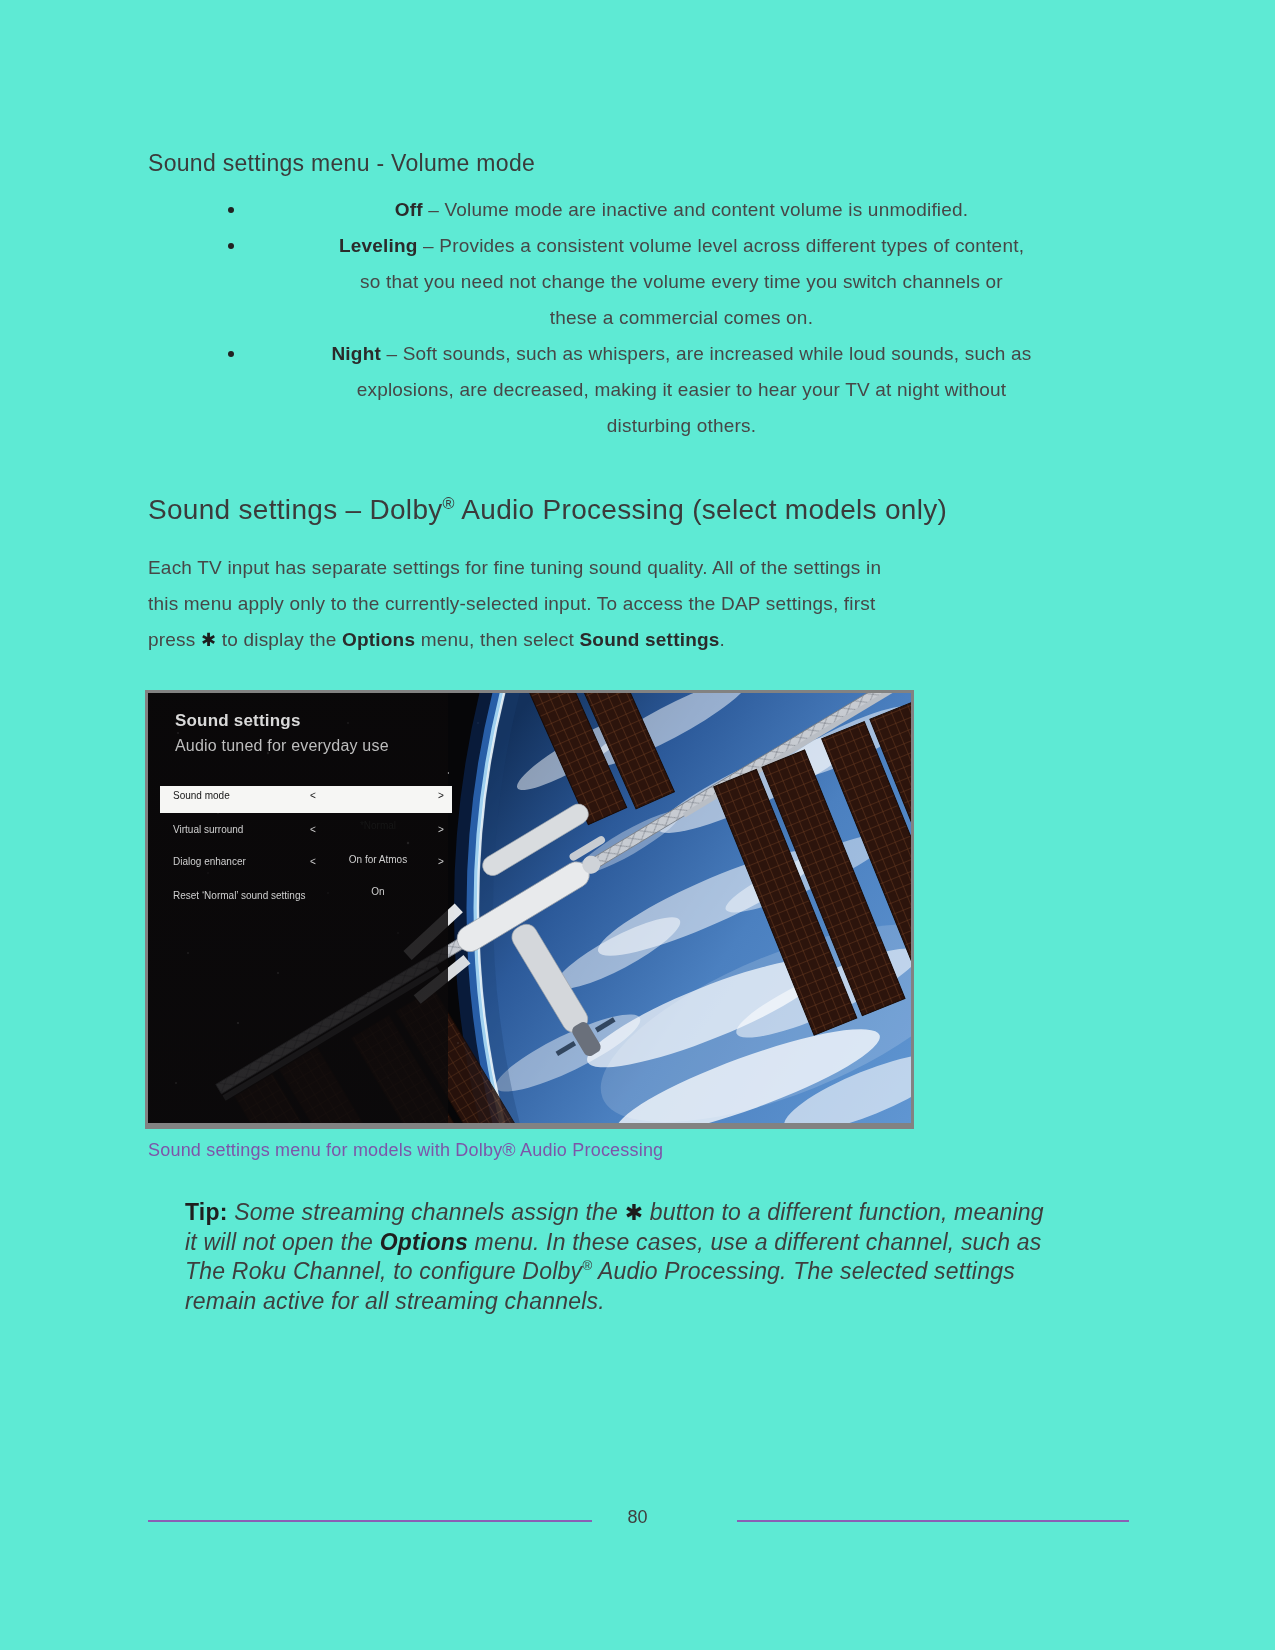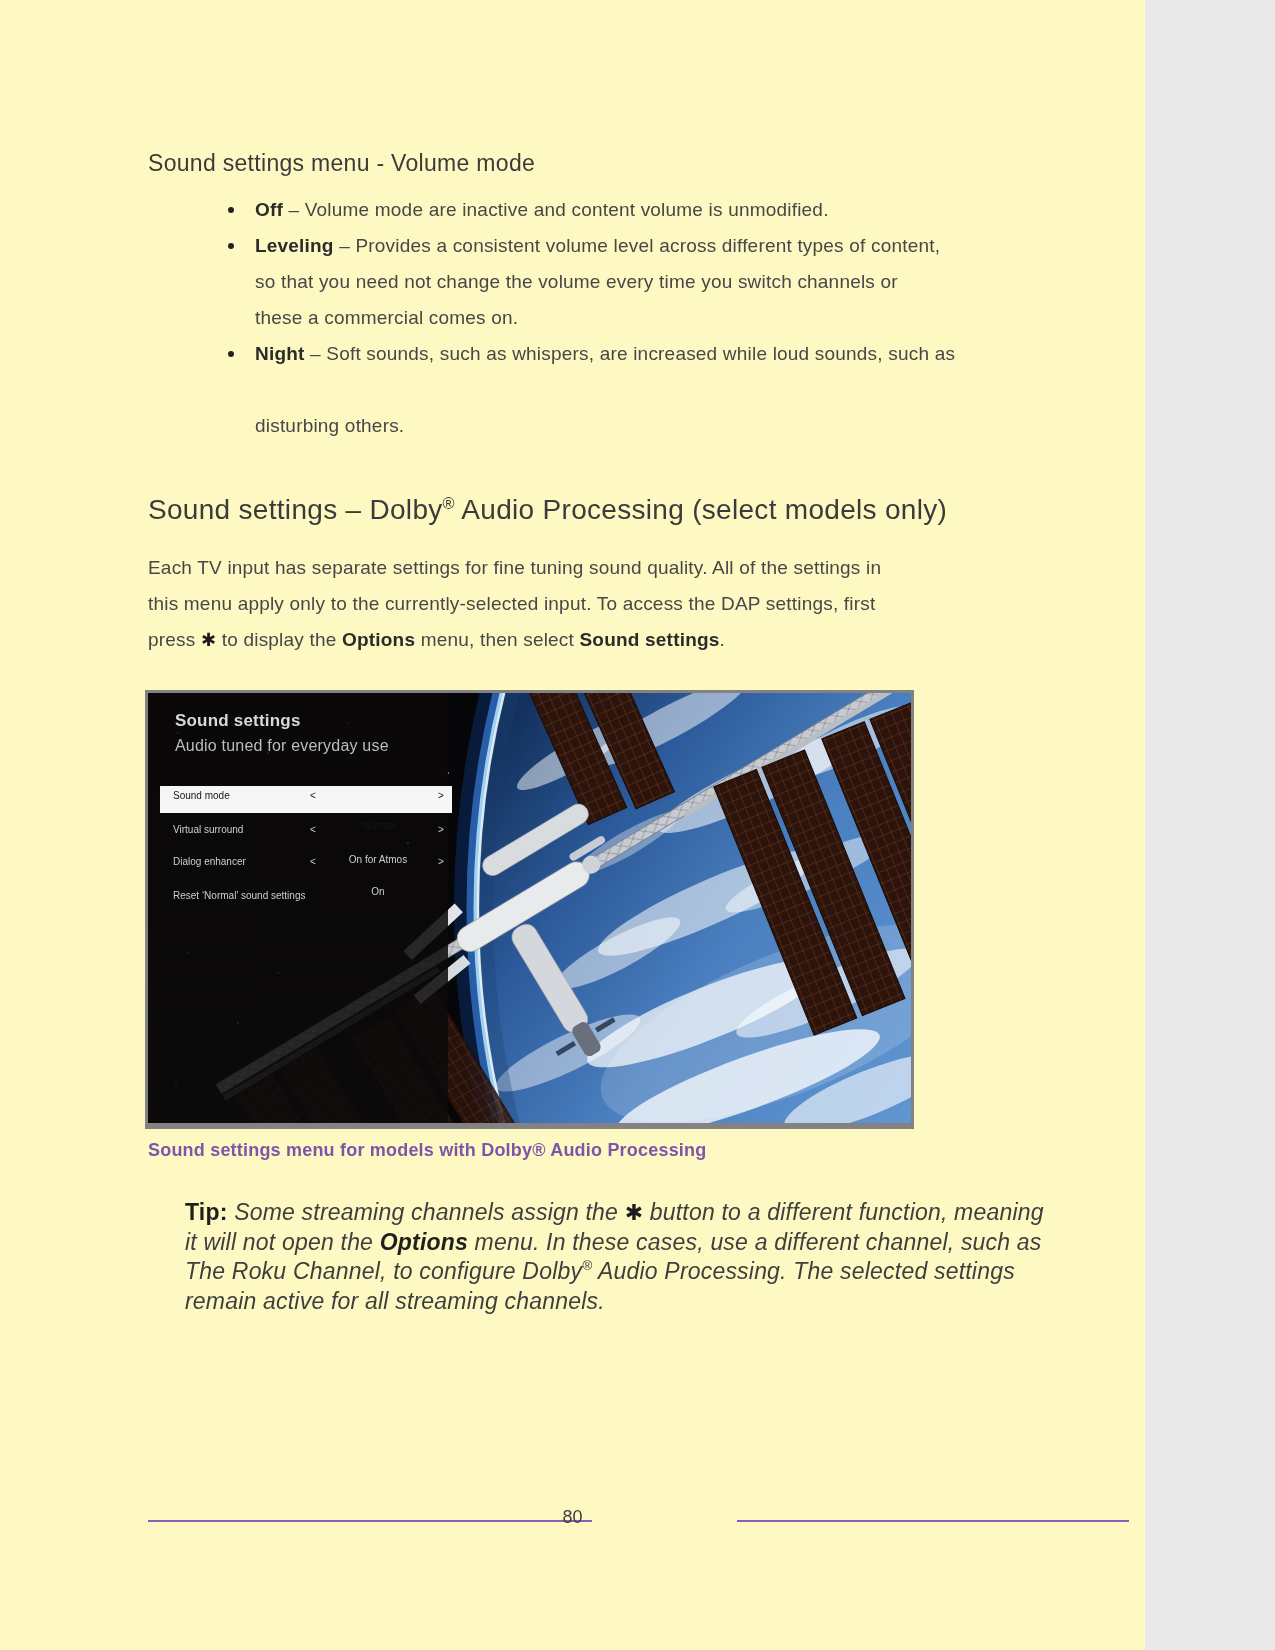--- a/index.html
+++ b/index.html
@@ -5,22 +5,22 @@
   :root{
     --caption-purple:#7d55a9;
     --rule-purple:#8a5fb5;
     --body-text:#474747;
     --heading-text:#3b3b3b;
   }
   *{margin:0;padding:0;box-sizing:border-box;}
   html,body{background:#e9e9e9;}
   .page{
     position:relative;
-    width:1145px;height:1650px;
-    background:#fef9c3;
+    width:1275px;height:1650px;
+    background:#5eead4;
     overflow:hidden;
     font-family:"Liberation Sans","DejaVu Sans",sans-serif;
     color:var(--body-text);
   }
   .b{font-weight:700;color:#2b2b2b;}
   .rm{font-style:normal;}
   .sup{font-size:0.58em;vertical-align:super;line-height:0;}
   .star{font-style:normal;font-weight:700;font-size:0.95em;color:#1d1d1d;}
 
   .h2-heading{
@@ -30,20 +30,21 @@
   }
   .bullet-list{
     position:absolute;left:148px;top:192px;width:960px;
     list-style:none;
   }
   .bullet-list li{
     position:relative;
     padding-left:107px;
     font-size:19px;line-height:36px;
     letter-spacing:0.2px;
+    text-align:center;
   }
   .bullet-list li::before{
     content:"";
     position:absolute;left:80px;top:15px;
     width:6px;height:6px;border-radius:50%;
     background:#222222;
   }
   .h1-heading{
     position:absolute;left:148px;top:494px;
     font-size:28px;font-weight:400;color:var(--heading-text);
@@ -88,21 +89,21 @@
     top:93px;height:27px;
     background:#f6f6f4;color:#161616;
   }
   .mrow.highlight span{top:4px;}
   .mrow.r2{top:130px;}
   .mrow.r3{top:162px;}
   .mrow.r4{top:196px;}
 
   .fig-caption{
     position:absolute;left:148px;top:1140px;
-    font-size:18px;color:var(--caption-purple);letter-spacing:0.2px;font-weight:bold;
+    font-size:18px;color:var(--caption-purple);letter-spacing:0.2px;
   }
   .tip-block{
     position:absolute;left:185px;top:1186px;width:900px;
     font-size:23px;font-style:italic;line-height:29.5px;
     color:#3e3e3e;letter-spacing:0.2px;margin-top:12px;
   }
   .tip-block .b{color:#1f1f1f;}
 
   .footer-rule{
     position:absolute;top:1520px;height:2px;
@@ -118,21 +119,21 @@
 </head>
 <body>
 
 <div class="page">
 
   <div class="h2-heading">Sound settings menu - Volume mode</div>
 
   <ul class="bullet-list">
     <li><span class="b">Off</span><span> – Volume mode are inactive and content volume is unmodified.</span></li>
     <li><span class="b">Leveling</span><span> – Provides a consistent volume level across different types of content,</span><br><span>so that you need not change the volume every time you switch channels or</span><br><span>these a commercial comes on.</span></li>
-    <li><span class="b">Night</span><span> – Soft sounds, such as whispers, are increased while loud sounds, such as</span><br><br><span>disturbing others.</span></li>
+    <li><span class="b">Night</span><span> – Soft sounds, such as whispers, are increased while loud sounds, such as</span><br><span>explosions, are decreased, making it easier to hear your TV at night without</span><br><span>disturbing others.</span></li>
   </ul>
 
   <div class="h1-heading"><span>Sound settings – Dolby</span><span class="sup">®</span><span> Audio Processing (select models only)</span></div>
 
   <div class="intro-par"><span>Each TV input has separate settings for fine tuning sound quality. All of the settings in</span><br><span>this menu apply only to the currently-selected input. To access the DAP settings, first</span><br><span>press </span><span class="star">✱</span><span> to display the </span><span class="b">Options</span><span> menu, then select </span><span class="b">Sound settings</span><span>.</span></div>
 
   <figure class="tv-figure">
     <svg class="tv-scene" viewBox="0 0 763 430" xmlns="http://www.w3.org/2000/svg">
       <defs>
         <linearGradient id="earthG" gradientUnits="userSpaceOnUse" x1="330" y1="80" x2="790" y2="400">

